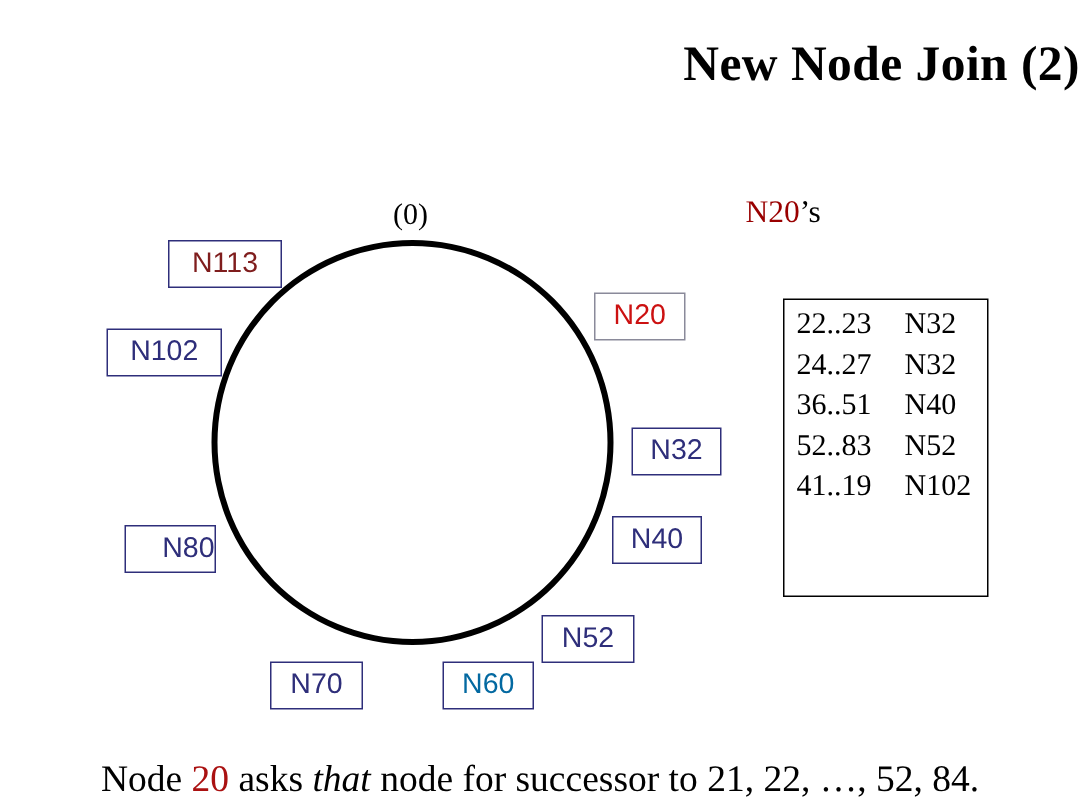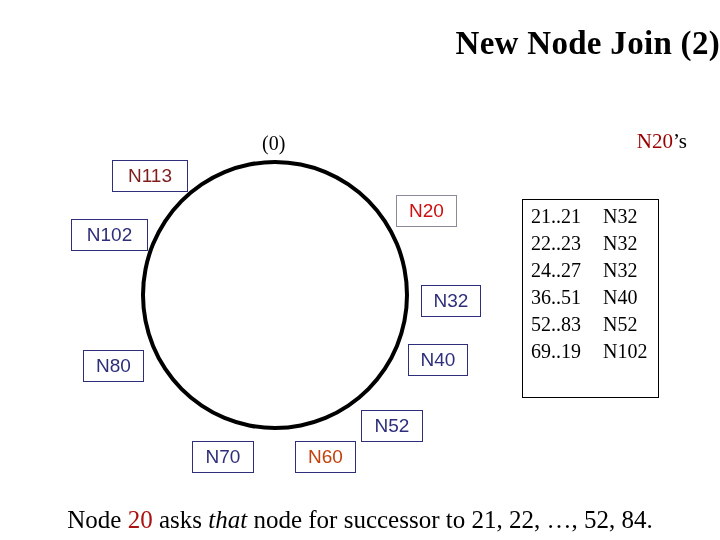--- a/index.html
+++ b/index.html
@@ -73,21 +73,21 @@
     color: #cc1111;
     border-color: #8a8a9a;
   }
 
   
   #ft-heading {
     position: absolute;
     left: 497px;
     top: 128px;
     width: 190px;
-    text-align: right;
+    text-align: left;
     font-family: "Liberation Serif", serif;
     font-size: 21px;
     line-height: 26px;
     color: #000000;
   }
   #ft-heading .owner {
     color: #990000;
   }
   #finger-table {
     position: absolute;
@@ -150,55 +150,51 @@
 
   <div id="ring-circle"></div>
   <div id="zero-label">(0)</div>
 
   <div id="node-labels">
       <div class="node-box" style="left: 112px; top: 160px; width: 76px; color: #7f1d1d;">N113</div>
       <div class="node-box" style="left: 71px; top: 219px; width: 77px; color: rgb(46, 46, 122);">N102</div>
       <div class="node-box red" style="left: 396px; top: 195px; width: 61px; color: rgb(204, 17, 17);">N20</div>
       <div class="node-box" style="left: 421px; top: 285px; width: 60px; color: rgb(46, 46, 122);">N32</div>
       <div class="node-box" style="left: 408px; top: 344px; width: 60px; color: rgb(46, 46, 122);">N40</div>
-      <div class="node-box" style="left: 83px; top: 350px; width: 61px; color: rgb(46, 46, 122);">N80</div>
+      <div class="node-box" style="left: 83px; top: 350px; width: 61px; color: rgb(46, 46, 122); text-align: right;">N80</div>
       <div class="node-box" style="left: 361px; top: 410px; width: 62px; color: rgb(46, 46, 122);">N52</div>
-      <div class="node-box" style="left: 180px; top: 441px; width: 62px; color: rgb(46, 46, 122); margin-left: 12px;">N70</div>
-      <div class="node-box" style="left: 295px; top: 441px; width: 61px; color: #c2410c;">N60</div>
+      <div class="node-box" style="left: 180px; top: 441px; width: 62px; color: rgb(46, 46, 122);">N70</div>
+      <div class="node-box" style="left: 295px; top: 441px; width: 61px; color: #0369a1;">N60</div>
     </div>
 
   <div id="ft-heading">
     <span class="owner">N20</span><span>’s</span><br>
   </div>
 
   <div id="finger-table">
     <table>
       <tbody id="ft-body">
           <tr>
-            <td class="range">21..21</td>
-            <td class="target">N32</td>
-          </tr>
-          <tr>
             <td class="range">22..23</td>
             <td class="target">N32</td>
           </tr>
           <tr>
             <td class="range">24..27</td>
             <td class="target">N32</td>
           </tr>
           <tr>
             <td class="range">36..51</td>
             <td class="target">N40</td>
           </tr>
           <tr>
             <td class="range">52..83</td>
             <td class="target">N52</td>
           </tr>
           <tr>
-            <td class="range">69..19</td>
+            <td class="range">41..19</td>
             <td class="target">N102</td>
           </tr>
         </tbody>
     </table>
   </div>
 
   <div id="caption">
     <span>Node </span><span class="hl">20</span><span> asks </span><span class="em">that</span><span> node for successor to 21, 22, …, 52, 84.</span>
   </div>
 

